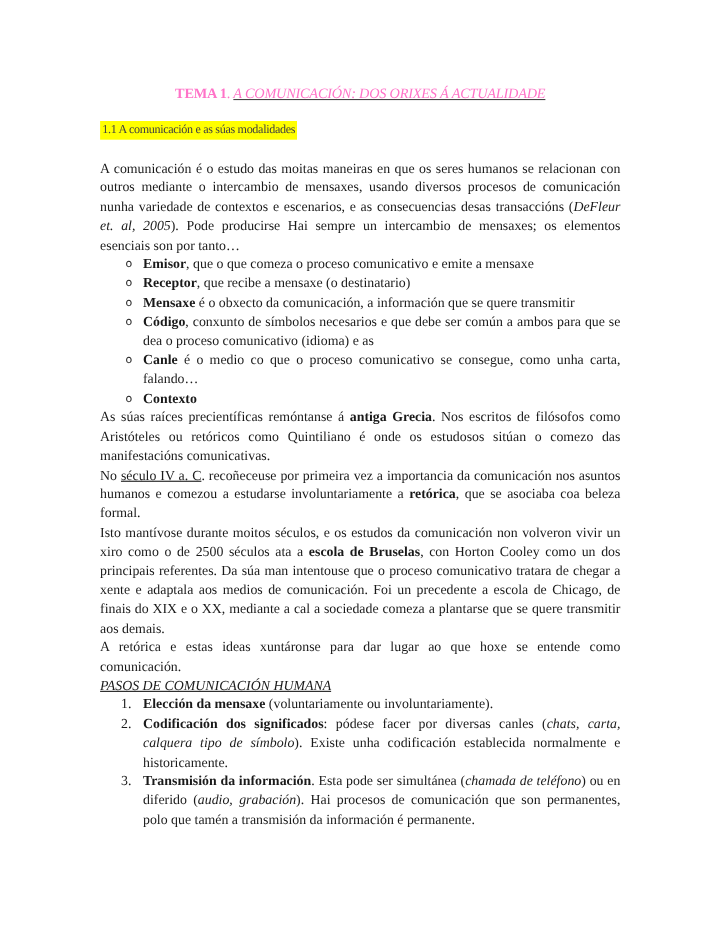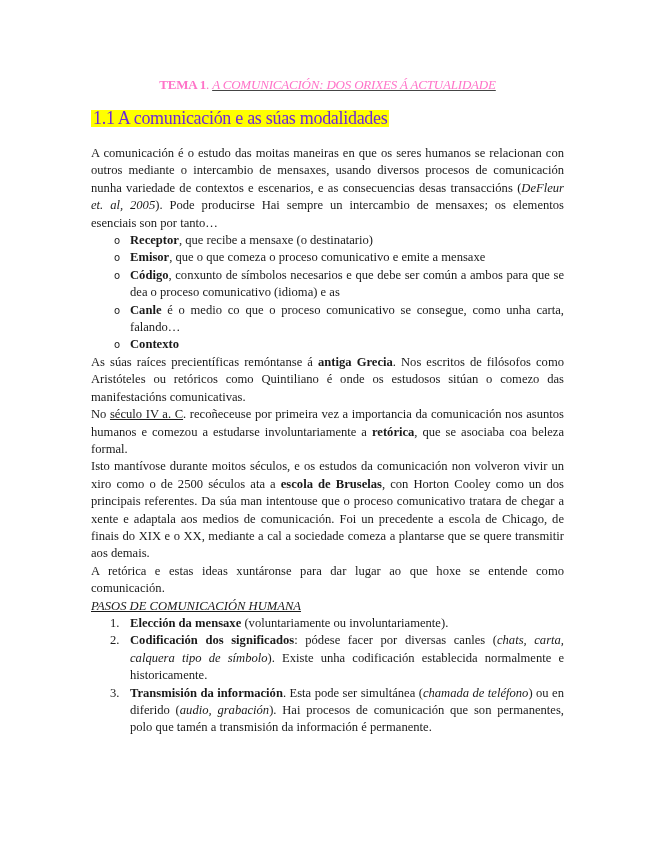--- a/index.html
+++ b/index.html
@@ -9,22 +9,22 @@
       font-family: "Liberation Serif", "DejaVu Serif", serif;
       font-size: 12.6px; color: #1a1a1a; line-height: 17.4px;
     }
     .title {
       position: absolute; top: 76px; left: 0; width: 655px; text-align: center;
       color: #ff73c8; font-size: 13px; letter-spacing: -0.2px;
     }
     .title b { font-weight: bold; }
     .title .sub { font-style: italic; text-decoration: underline; text-decoration-color: #444; }
     .section {
-      position: absolute; top: 110px; left: 91px; background: #ffff00; color: #6d28d9;
-      font-size: 18px; padding: 0 2px; line-height: 17px; letter-spacing: -0.3px;
+      position: absolute; top: 110px; left: 91px; background: #ffff00; color: #404040;
+      font-size: 11px; padding: 0 2px; line-height: 17px; letter-spacing: -0.3px;
     }
     .body {
       position: absolute; top: 145px; left: 91px; width: 473px;
     }
     p { margin: 0; text-align: justify; }
     ul.circle { margin: 0; padding: 0; list-style: none; }
     ul.circle li { position: relative; padding-left: 39px; text-align: justify; }
     ul.circle li::before {
       content: "o"; position: absolute; left: 23px; top: 0; font-family: "DejaVu Sans", sans-serif; font-size: 10px;
     }
@@ -41,22 +41,23 @@
 
 <div class="page">
   <div class="title"><b>TEMA 1</b><span>. </span><span class="sub">A COMUNICACIÓN: DOS ORIXES Á ACTUALIDADE</span></div>
 
   <div class="section">1.1 A comunicación e as súas modalidades</div>
 
   <div class="body">
     <p><span>A comunicación é o estudo das moitas maneiras en que os seres humanos se relacionan con outros mediante o intercambio de mensaxes, usando diversos procesos de comunicación nunha variedade de contextos e escenarios, e as consecuencias desas transaccións (</span><i>DeFleur et. al, 2005</i><span>). Pode producirse Hai sempre un intercambio de mensaxes; os elementos esenciais son por tanto…</span></p>
 
     <ul class="circle">
+      <li><b>Emisor</b><span>, que o que comeza o proceso comunicativo e emite a mensaxe</span></li>
       <li><b>Receptor</b><span>, que recibe a mensaxe (o destinatario)</span></li>
-      <li><b>Emisor</b><span>, que o que comeza o proceso comunicativo e emite a mensaxe</span></li>
+      <li><b>Mensaxe</b><span> é o obxecto da comunicación, a información que se quere transmitir</span></li>
       <li><b>Código</b><span>, conxunto de símbolos necesarios e que debe ser común a ambos para que se dea o proceso comunicativo (idioma) e as</span></li>
       <li><b>Canle</b><span> é o medio co que o proceso comunicativo se consegue, como unha carta, falando…</span></li>
       <li><b>Contexto</b><span></span></li>
     </ul>
 
     <p><span>As súas raíces precientíficas remóntanse á </span><b>antiga Grecia</b><span>. Nos escritos de filósofos como Aristóteles ou retóricos como Quintiliano é onde os estudosos sitúan o comezo das manifestacións comunicativas.</span></p>
 
     <p><span>No </span><span class="u">século IV a. C</span><span>. recoñeceuse por primeira vez a importancia da comunicación nos asuntos humanos e comezou a estudarse involuntariamente a </span><b>retórica</b><span>, que se asociaba coa beleza formal.</span></p>
 
     <p><span>Isto mantívose durante moitos séculos, e os estudos da comunicación non volveron vivir un xiro como o de 2500 séculos ata a </span><b>escola de Bruselas</b><span>, con Horton Cooley como un dos principais referentes. Da súa man intentouse que o proceso comunicativo tratara de chegar a xente e adaptala aos medios de comunicación. Foi un precedente a escola de Chicago, de finais do XIX e o XX, mediante a cal a sociedade comeza a plantarse que se quere transmitir aos demais.</span></p>

